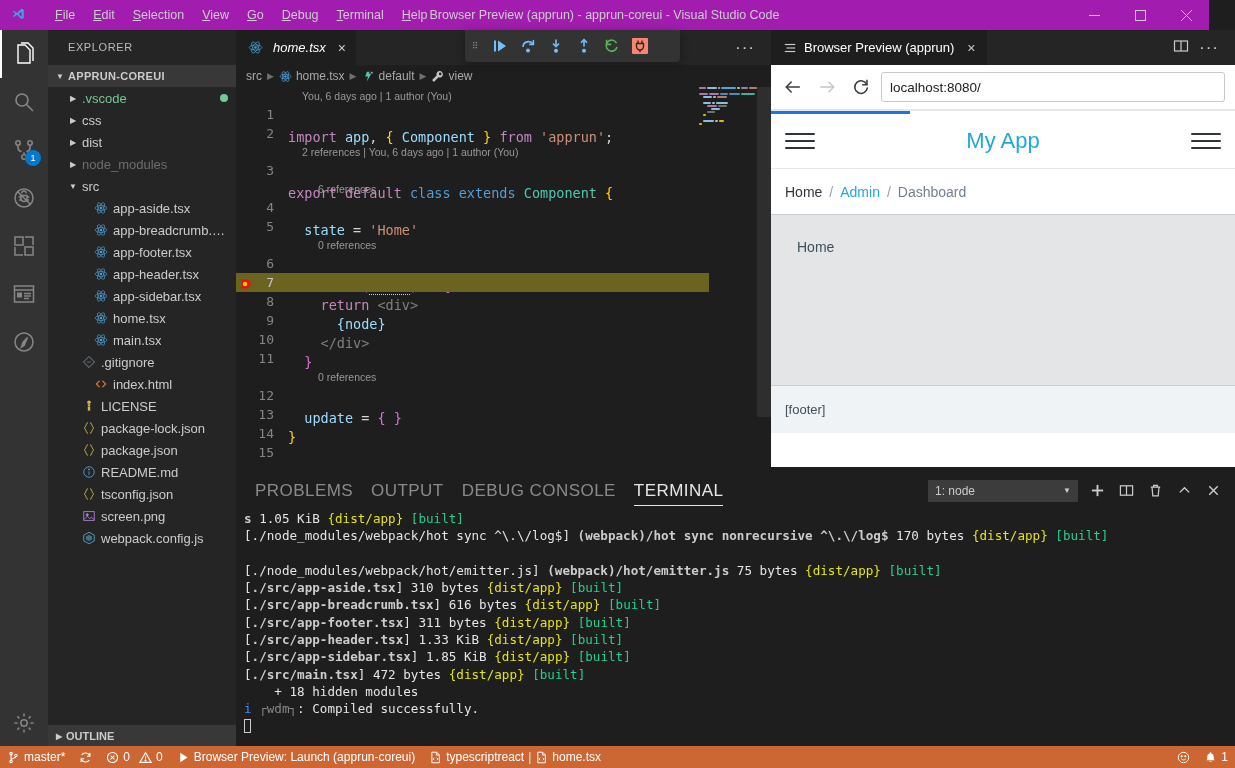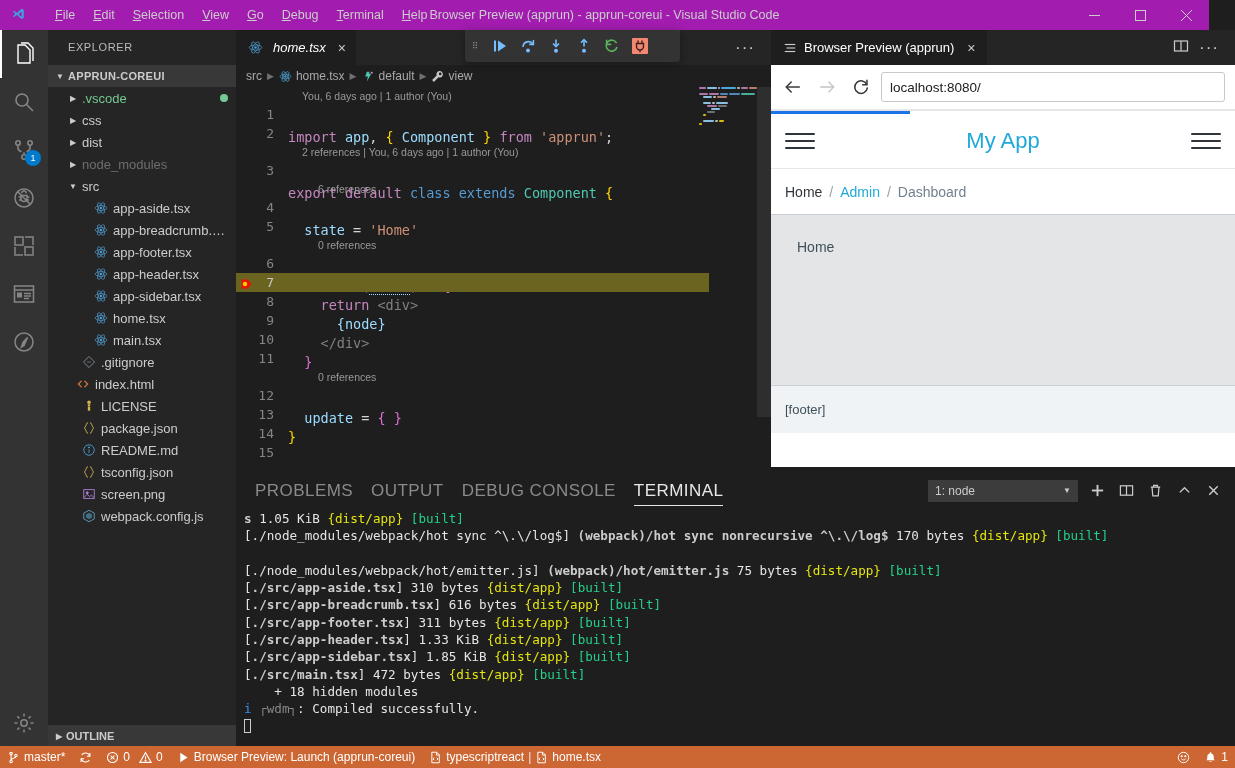--- a/index.html
+++ b/index.html
@@ -471,39 +471,49 @@
         <div class="row" style="padding-left: 18px;">
           <span class="tw empty"></span>
           <span class="ficon">
             <svg viewBox="0 0 24 24" fill="none" stroke="#8a9aa0" stroke-width="1.4">
               <path d="M12 2.5 21.5 12 12 21.5 2.5 12z"></path>
               <path d="M8.5 12h7" stroke="#6f8086"></path>
             </svg>
           </span>
           <span class="lbl">.gitignore</span>
         </div>
-        <div class="row" style="padding-left: 12px;">
+        <div class="row" style="padding-left: 30px;">
           <span class="tw empty"></span>
           <span class="ficon">
             <svg viewBox="0 0 24 24" fill="none" stroke="#e37933" stroke-width="2" stroke-linecap="round">
               <polyline points="9,7 4,12 9,17"></polyline>
               <polyline points="15,7 20,12 15,17"></polyline>
             </svg>
           </span>
           <span class="lbl">index.html</span>
         </div>
         <div class="row" style="padding-left: 18px;">
           <span class="tw empty"></span>
           <span class="ficon">
             <svg viewBox="0 0 24 24" fill="#d7ba4f">
               <circle cx="12" cy="5.5" r="3"></circle>
               <path d="M9.6 9h4.8l-.6 3.2h-3.6zM10 13h4v8l-2-1.6L10 21z"></path>
             </svg>
           </span>
           <span class="lbl">LICENSE</span>
+        </div>
+        <div class="row" style="padding-left: 18px;">
+          <span class="tw empty"></span>
+          <span class="ficon">
+            <svg viewBox="0 0 24 24" fill="none" stroke="#d7ba4f" stroke-width="1.6" stroke-linecap="round">
+              <path d="M9.5 3C7 3 7.5 8 5.5 10c-1.4 1.4-1.4 2.6 0 4 2 2 1.5 7 4 7"></path>
+              <path d="M14.5 3c2.5 0 2 5 4 7 1.4 1.4 1.4 2.6 0 4-2 2-1.5 7-4 7"></path>
+            </svg>
+          </span>
+          <span class="lbl">package-lock.json</span>
         </div>
         <div class="row" style="padding-left: 18px;">
           <span class="tw empty"></span>
           <span class="ficon">
             <svg viewBox="0 0 24 24" fill="none" stroke="#d7ba4f" stroke-width="1.6" stroke-linecap="round">
               <path d="M9.5 3C7 3 7.5 8 5.5 10c-1.4 1.4-1.4 2.6 0 4 2 2 1.5 7 4 7"></path>
               <path d="M14.5 3c2.5 0 2 5 4 7 1.4 1.4 1.4 2.6 0 4-2 2-1.5 7-4 7"></path>
             </svg>
           </span>
           <span class="lbl">package.json</span>

